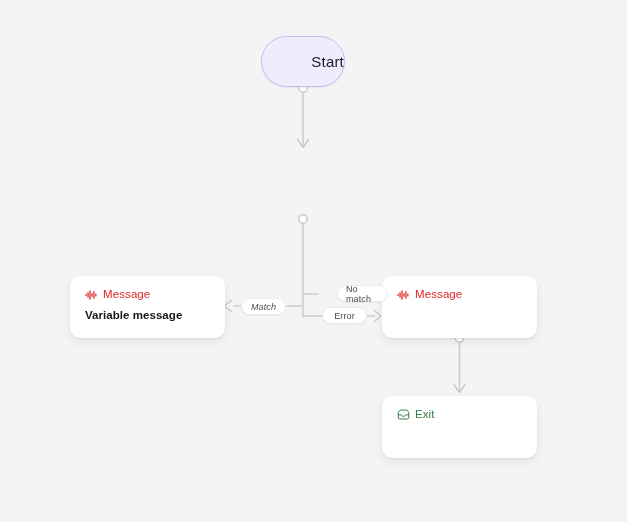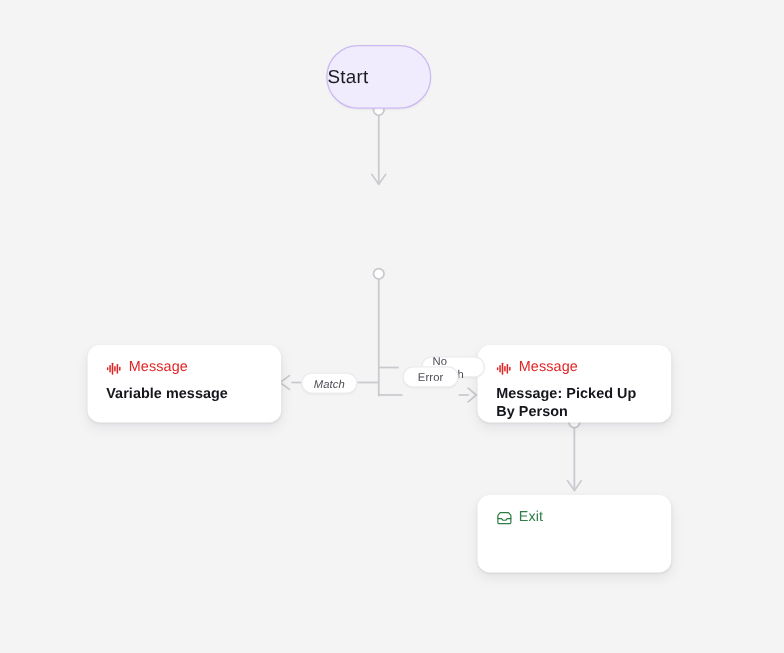--- a/index.html
+++ b/index.html
@@ -75,21 +75,21 @@
     left: 261px;
     top: 36px;
     width: 84px;
     height: 51px;
     border-radius: 26px;
     background: #f1ecfd;
     border: 1px solid #cbb9f2;
     box-sizing: border-box;
     display: flex;
     align-items: center;
-    justify-content: flex-start;
+    justify-content: flex-end;
     box-shadow: 0 1px 2px rgba(16,17,26,0.05);
   }
   .start-label {
     font-size: 15px;
     color: #1b1c22;
     letter-spacing: .2px;
   }
 
   
   #node-variable-match {
@@ -126,21 +126,21 @@
     justify-content: center;
     font-size: 9px;
     color: #4c4d55;
     letter-spacing: .1px;
     box-sizing: border-box;
     padding: 0 8px;
     box-shadow: 0 1px 1px rgba(16,17,26,0.04);
   }
   #pill-match    { left: 241px; top: 298px; width: 45px; font-style: italic; }
   #pill-no-match { left: 337px; top: 285px; width: 51px; }
-  #pill-error    { left: 322px; top: 293px; width: 45px; }
+  #pill-error    { left: 322px; top: 307px; width: 45px; }
 </style>
 </head>
 <body>
 
 <div id="canvas">
 
   <svg id="edges" viewBox="0 0 627 522" width="627" height="522">
     <defs>
       <style>
         .edge-line { fill:none; stroke:#c9c9ce; stroke-width:1.4; }
@@ -218,22 +218,20 @@
             <rect x="3.0" y="3.4" width="1.5" height="7.2" rx="0.7"></rect>
             <rect x="5.4" y="1.0" width="1.5" height="12.0" rx="0.7"></rect>
             <rect x="7.8" y="4.4" width="1.5" height="5.2" rx="0.7"></rect>
             <rect x="10.2" y="2.2" width="1.5" height="9.6" rx="0.7"></rect>
             <rect x="12.6" y="5.0" width="1.5" height="4.0" rx="0.7"></rect>
           </g>
         </svg>
       </span>
       <span>Message</span>
     </div>
-    <div class="node-title">Message: Picked Up
-By Person</div>
   </div>
 
   <div class="node" id="node-exit-dial">
     <div class="node-head head-exit">
       <span class="ico">
         <svg viewBox="0 0 16 16" width="13" height="13" aria-hidden="true">
           <path d="M1.6 5.2 L3.9 2.6 H12.1 L14.4 5.2 V12.2
                    a1.3 1.3 0 0 1 -1.3 1.3 H2.9
                    a1.3 1.3 0 0 1 -1.3 -1.3 Z" fill="none" stroke="#2f7d46" stroke-width="1.2" stroke-linejoin="round"></path>
           <path d="M1.6 8.4 H5.2 L6.6 10.1 H9.4 L10.8 8.4 H14.4" fill="none" stroke="#2f7d46" stroke-width="1.2" stroke-linecap="round" stroke-linejoin="round"></path>

